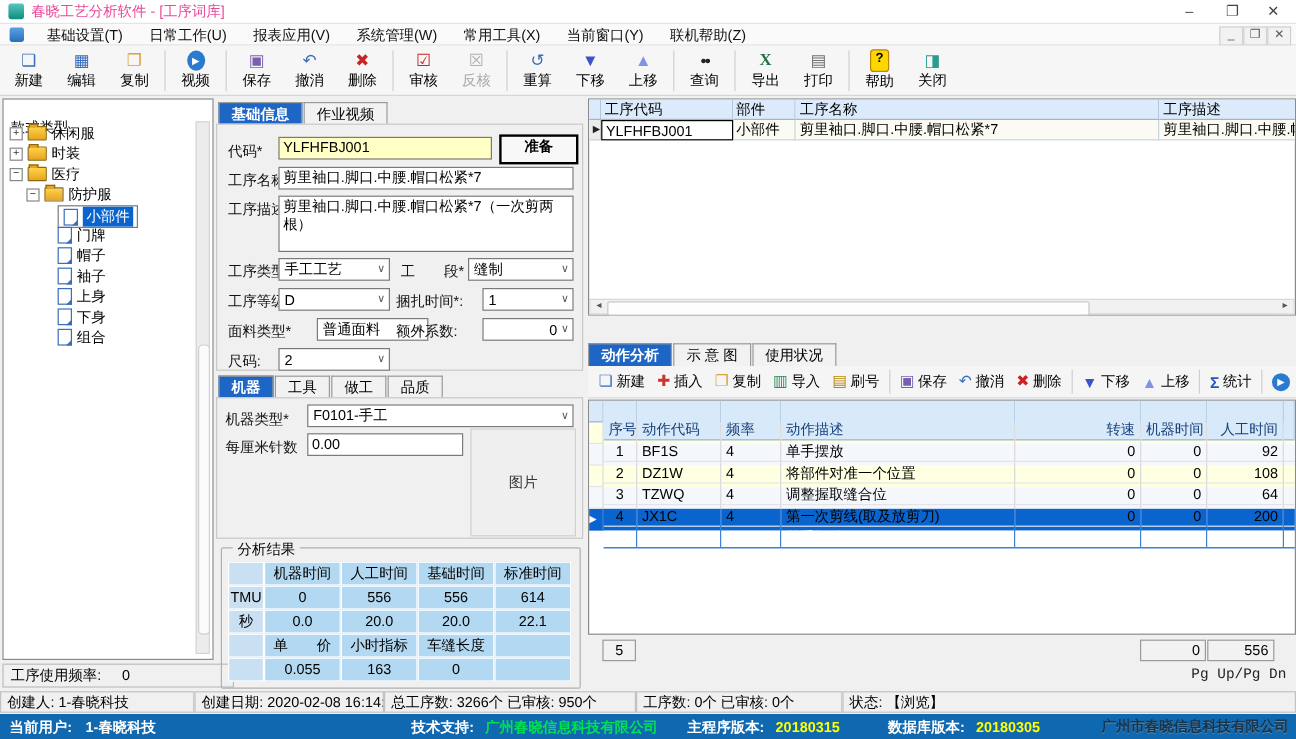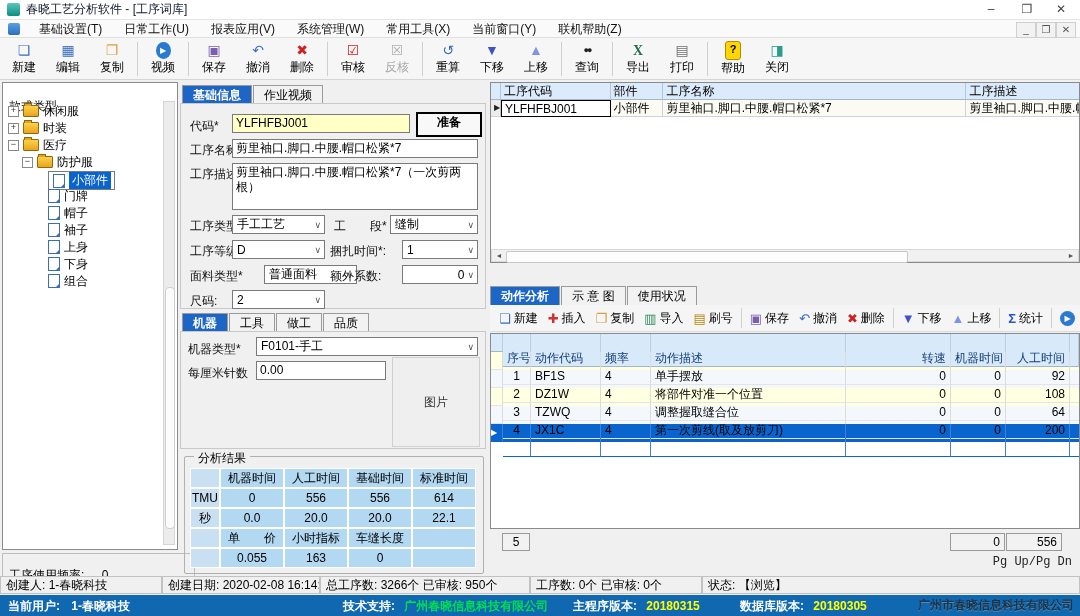--- a/index.html
+++ b/index.html
@@ -2,21 +2,21 @@
 <html><head>
 <meta charset="utf-8">
 <style>
   html,body{margin:0;padding:0;background:#d4d4d4;}
   #app{position:relative;width:1080px;height:616px;background:#f0f0f0;overflow:hidden;
        font-family:"Liberation Sans","DejaVu Sans",sans-serif;font-size:12px;color:#000;}
   .abs{position:absolute;box-sizing:border-box;}
   
   .titlebar{left:0;top:0;width:1080px;height:20px;background:#ffffff;display:flex;align-items:center;border-bottom:1px solid #e5e5e5;}
   .appicon{width:13px;height:13px;margin:0 6px 0 7px;background:linear-gradient(#57c7bb,#0e8d80);border-radius:2px;flex:0 0 auto;}
-  .wtitle{font-size:12px;color:#0f172a;}
+  .wtitle{font-size:12px;color:#ec4899;}
   .wctl{position:absolute;top:0;height:19px;width:34px;text-align:center;line-height:19px;color:#444;font-size:12px;}
   
   .menubar{left:0;top:20px;width:1080px;height:18px;background:#fafafa;display:flex;align-items:center;border-bottom:1px solid #e0e0e0;}
   .micon{width:12px;height:12px;margin:0 8px 0 8px;background:linear-gradient(#5aa0e0,#2a6ec0);border-radius:2px;}
   .mitem{padding:0 11px;line-height:18px;color:#111;}
   .mdictl{position:absolute;top:2px;height:14px;width:18px;text-align:center;line-height:13px;color:#555;font-size:10px;border:1px solid #d0d0d0;background:#f2f2f2;}
   
   .toolbar{left:0;top:38px;width:1080px;height:42px;background:#f6f6f6;border-bottom:1px solid #d6d6d6;display:flex;align-items:center;padding-left:2px;}
   .tbtn{display:flex;flex-direction:column;align-items:center;justify-content:center;min-width:44px;height:40px;}
   .tbtn .ticon{height:17px;font-size:14px;line-height:17px;}
@@ -242,21 +242,21 @@
     <span class="tlabel">上身</span>
   </div>
   <div class="titem" style="left:48px;top:256px;">
     <span class="docicon"></span>
     <span class="tlabel">下身</span>
   </div>
   <div class="titem" style="left:48px;top:273px;">
     <span class="docicon"></span>
     <span class="tlabel">组合</span>
   </div>
-  <div class="abs" style="left:2px;top:553px;width:193px;height:20px;border:1px solid #bdbdbd;background:#f0f0f0;line-height:18px;padding:12px 6px;">
+  <div class="abs" style="left:2px;top:553px;width:193px;height:20px;border:1px solid #bdbdbd;background:#f0f0f0;line-height:18px;padding:0 6px;">
     <span>工序使用频率:</span>
     <span style="margin-left:14px;">0</span>
   </div>
 
   <div class="abs tabstrip" style="left:182px;top:84px;">
     <div class="tab active">基础信息</div>
     <div class="tab">作业视频</div>
   </div>
   <div class="abs" style="left:180px;top:103px;width:306px;height:206px;border:1px solid #c8c8c8;background:#f0f0f0;"></div>
 

